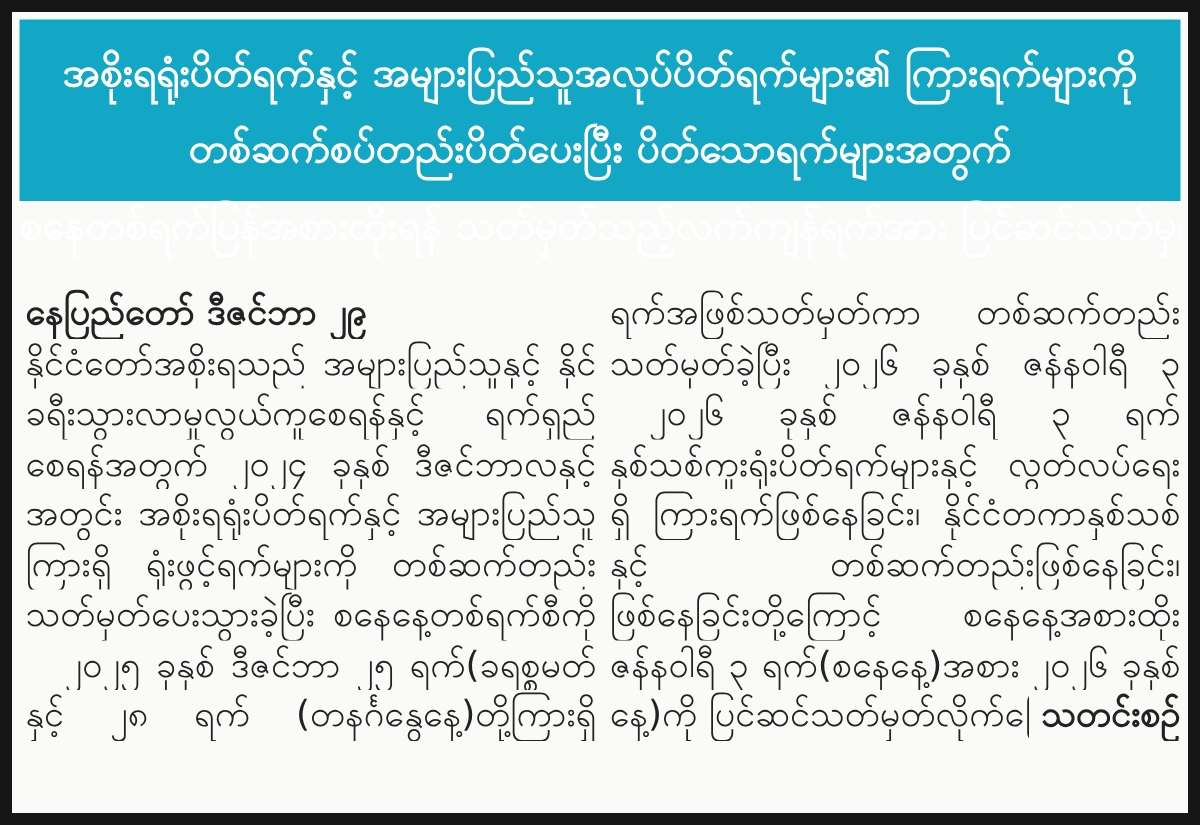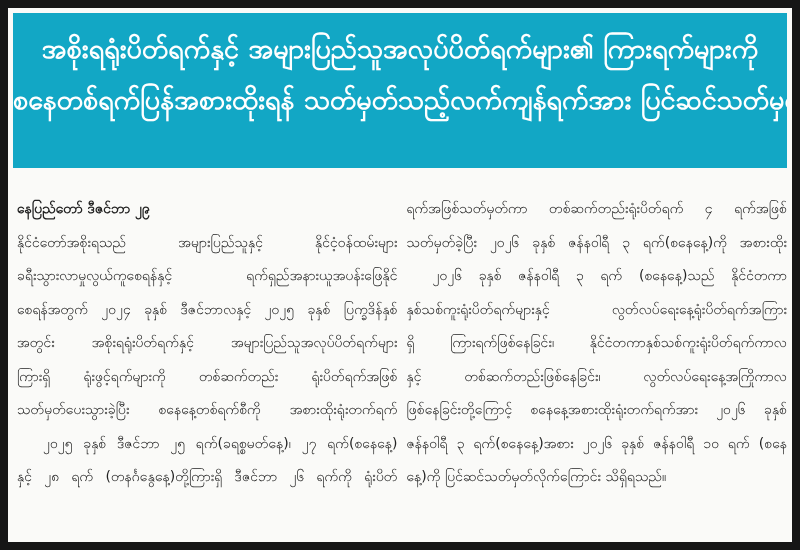--- a/index.html
+++ b/index.html
@@ -14,53 +14,54 @@
     width:800px;height:550px;position:relative;overflow:hidden;
     background:var(--page-bg);
     font-family:"DejaVu Sans","Liberation Sans",sans-serif;
   }
   .frame{
     position:absolute;inset:0;box-sizing:border-box;
     border:8px solid var(--frame);
     pointer-events:none;
   }
   .header-box{
-    position:absolute;left:13px;top:13px;width:774px;height:155px;
+    position:absolute;left:13px;top:13px;width:774px;height:121px;
     background:var(--accent);box-sizing:border-box;padding-top:10px;
   }
   .header-line{
     height:51px;line-height:51px;
     font-size:27px;font-weight:bold;color:var(--headline-text);
     text-align:center;white-space:nowrap;overflow:hidden;
   }
   .columns{
     position:absolute;left:17px;top:192px;width:770px;height:340px;
     display:flex;gap:9px;overflow:hidden;
   }
   .col{flex:1 1 0;min-width:0;overflow:hidden;}
   .line{
     height:33.5px;line-height:33.5px;overflow:hidden;
-    font-size:14px;color:var(--body-text);
+    font-size:24px;color:var(--body-text);
     text-align:justify;text-align-last:justify;
   }
   .line.start{text-indent:26px;}
   .line.end{text-align-last:left;}
   .line.bold{font-weight:bold;}
   .line.with-credit{
     display:flex;justify-content:space-between;gap:8px;
     text-align:left;text-align-last:left;
   }
   .line.with-credit .txt{overflow:hidden;white-space:nowrap;}
   .credit{font-weight:bold;flex:0 0 auto;}
 </style>
 </head>
 <body>
 
 <div class="header-box">
   <div class="header-line">အစိုးရရုံးပိတ်ရက်နှင့် အများပြည်သူအလုပ်ပိတ်ရက်များ၏ ကြားရက်များကို</div>
+  <div class="header-line">တစ်ဆက်စပ်တည်းပိတ်ပေးပြီး ပိတ်သောရက်များအတွက်</div>
   <div class="header-line">စနေတစ်ရက်ပြန်အစားထိုးရန် သတ်မှတ်သည့်လက်ကျန်ရက်အား ပြင်ဆင်သတ်မှတ်</div>
 </div>
 
 <div class="columns">
   <div class="col">
       <div class="line end bold"><span class="txt">နေပြည်တော် ဒီဇင်ဘာ ၂၉</span></div>
       <div class="line"><span class="txt">နိုင်ငံတော်အစိုးရသည် အများပြည်သူနှင့် နိုင်ငံ့ဝန်ထမ်းများ</span></div>
       <div class="line"><span class="txt">ခရီးသွားလာမှုလွယ်ကူစေရန်နှင့် ရက်ရှည်အနားယူအပန်းဖြေနိုင်</span></div>
       <div class="line"><span class="txt">စေရန်အတွက် ၂၀၂၄ ခုနှစ် ဒီဇင်ဘာလနှင့် ၂၀၂၅ ခုနှစ် ပြက္ခဒိန်နှစ်</span></div>
       <div class="line"><span class="txt">အတွင်း အစိုးရရုံးပိတ်ရက်နှင့် အများပြည်သူအလုပ်ပိတ်ရက်များ</span></div>
@@ -73,17 +74,18 @@
       <div class="line"><span class="txt">ရက်အဖြစ်သတ်မှတ်ကာ တစ်ဆက်တည်းရုံးပိတ်ရက် ၄ ရက်အဖြစ်</span></div>
       <div class="line"><span class="txt">သတ်မှတ်ခဲ့ပြီး ၂၀၂၆ ခုနှစ် ဇန်နဝါရီ ၃ ရက်(စနေနေ့)ကို အစားထိုး</span></div>
       <div class="line start"><span class="txt">၂၀၂၆ ခုနှစ် ဇန်နဝါရီ ၃ ရက် (စနေနေ့)သည် နိုင်ငံတကာ</span></div>
       <div class="line"><span class="txt">နှစ်သစ်ကူးရုံးပိတ်ရက်များနှင့် လွတ်လပ်ရေးနေ့ရုံးပိတ်ရက်အကြား</span></div>
       <div class="line"><span class="txt">ရှိ ကြားရက်ဖြစ်နေခြင်း၊ နိုင်ငံတကာနှစ်သစ်ကူးရုံးပိတ်ရက်ကာလ</span></div>
       <div class="line"><span class="txt">နှင့် တစ်ဆက်တည်းဖြစ်နေခြင်း၊ လွတ်လပ်ရေးနေ့အကြိုကာလ</span></div>
       <div class="line"><span class="txt">ဖြစ်နေခြင်းတို့ကြောင့် စနေနေ့အစားထိုးရုံးတက်ရက်အား ၂၀၂၆ ခုနှစ်</span></div>
       <div class="line"><span class="txt">ဇန်နဝါရီ ၃ ရက်(စနေနေ့)အစား ၂၀၂၆ ခုနှစ် ဇန်နဝါရီ ၁၀ ရက် (စနေ</span></div>
       <div class="line end with-credit">
         <span class="txt">နေ့)ကို ပြင်ဆင်သတ်မှတ်လိုက်ကြောင်း သိရှိရသည်။</span>
+        <span class="credit">သတင်းစဉ်</span>
       </div>
     </div>
 </div>
 
 <div class="frame"></div>
 
 </body></html>

